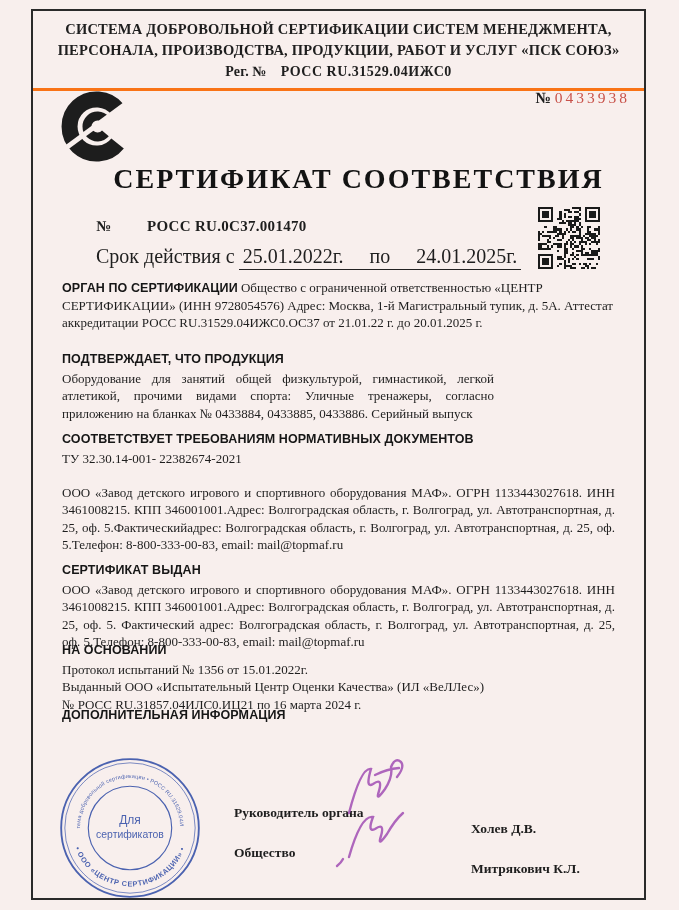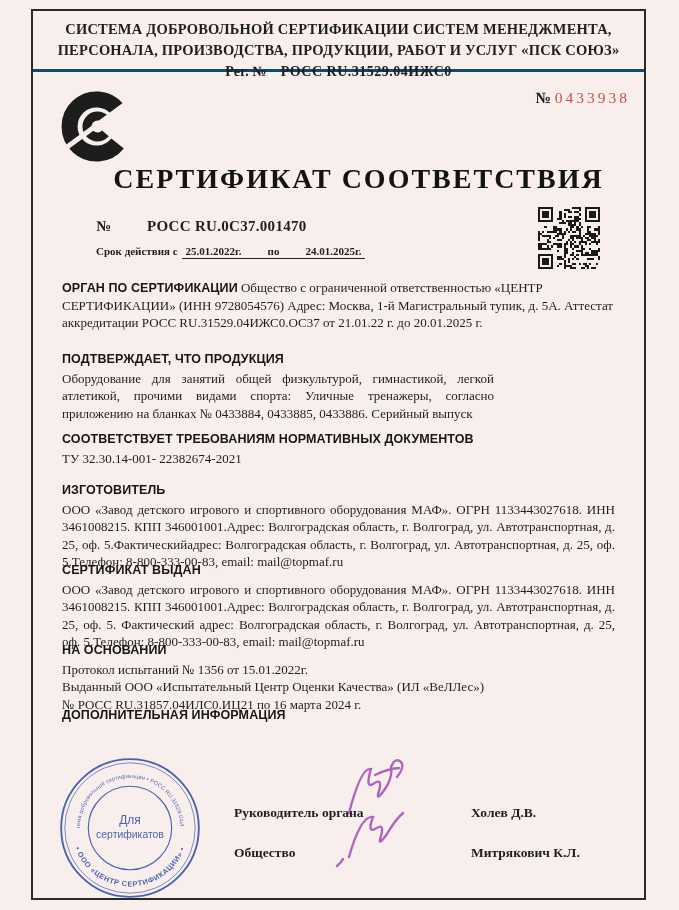--- a/index.html
+++ b/index.html
@@ -10,22 +10,22 @@
     font-family:"Liberation Serif", serif;
     color:#1e1e1e;
     overflow:hidden;
   }
   .frame {
     position:absolute; left:31px; top:9px; width:615px; height:891px;
     border:2px solid #2a2a2a;
     background:transparent;
   }
   .header {
-    position:absolute; left:0; top:0; right:0; height:61px;
-    border-bottom:3px solid #0c4a6e;
+    position:absolute; left:0; top:0; right:0; height:80px;
+    border-bottom:3px solid #f97316;
     text-align:center; padding-top:8px;
     font-weight:bold; font-size:14.5px; line-height:1.45;
     letter-spacing:0.2px;
   }
   .header .reg { font-size:14px; margin-top:1px; }
   .header .reg .reg-val { margin-left:14px; letter-spacing:0.5px; }
   .logo { position:absolute; left:22px; top:78px; }
   .blank-no {
     position:absolute; right:14px; top:78px;
     font-size:15.5px; font-weight:bold;
@@ -37,21 +37,21 @@
     position:absolute; left:0; right:0; top:152px;
     text-align:center; font-weight:bold; font-size:28px;
     letter-spacing:2px; color:#131313;margin-left:40px;
   }
   .cert-row {
     position:absolute; left:63px; top:207px;
     font-weight:bold; font-size:15px;
   }
   .cert-row .val { margin-left:36px; letter-spacing:0.3px; }
   .validity {
-    position:absolute; left:63px; top:234px; font-size:11px;font-weight:bold;
+    position:absolute; left:63px; top:234px; font-size:20px;
   }
   .validity .uline {
     display:inline-block; border-bottom:1.5px solid #222;
     padding:0 4px 1px 4px; margin-left:4px;
   }
   .validity .mid { margin:0 26px; }
   .qr { position:absolute; right:44px; top:196px; width:62px; height:62px; }
   .sec { position:absolute; left:29px; right:29px; font-size:13px; line-height:1.34; }
   .sh {
     font-family:"Liberation Sans", sans-serif;
@@ -71,21 +71,21 @@
   .sec-comp { top:420px; }
   .sec-man  { top:471px; }
   .sec-iss  { top:551px; }
   .sec-bas  { top:631px; }
   .sec-add  { top:696px; }
   .stamp { position:absolute; left:24px; top:744px; opacity:0.92; }
   .sig-label {
     position:absolute; left:160px; font-weight:bold; font-size:13.5px;padding-left:41px;
   }
   .sig-name {
-    position:absolute; left:438px; font-weight:bold; font-size:13.5px;
+    position:absolute; left:438px; font-weight:bold; font-size:13.5px;margin-top:16px;
   }
   .row1 { top:794px; }
   .row2 { top:834px; }
   .signature { position:absolute; left:282px; top:742px; }
 </style>
 </head>
 <body>
 
 <div class="page">
   <div class="frame">
@@ -414,21 +414,20 @@
       <div class="body just">Оборудование для занятий общей физкультурой, гимнастикой, легкой атлетикой, прочими видами спорта: Уличные тренажеры, согласно приложению на бланках № 0433884, 0433885, 0433886. Серийный выпуск</div>
     </div>
 
 
     <div class="sec sec-comp">
       <div class="sh">СООТВЕТСТВУЕТ ТРЕБОВАНИЯМ НОРМАТИВНЫХ ДОКУМЕНТОВ</div>
       <div class="body">ТУ 32.30.14-001- 22382674-2021</div>
     </div>
 
     <div class="sec sec-man">
-      <div class="sh">ИЗГОТОВИТЕЛЬ</div>
       <div class="body just">ООО «Завод детского игрового и спортивного оборудования МАФ». ОГРН 1133443027618. ИНН 3461008215. КПП 346001001.Адрес: Волгоградская область, г. Волгоград, ул. Автотранспортная, д. 25, оф. 5.Фактическийадрес: Волгоградская область, г. Волгоград, ул. Автотранспортная, д. 25, оф. 5.Телефон: 8-800-333-00-83, email: mail@topmaf.ru</div>
     </div>
 
     <div class="sec sec-iss">
       <div class="sh">СЕРТИФИКАТ ВЫДАН</div>
       <div class="body just">ООО «Завод детского игрового и спортивного оборудования МАФ». ОГРН 1133443027618. ИНН 3461008215. КПП 346001001.Адрес: Волгоградская область, г. Волгоград, ул. Автотранспортная, д. 25, оф. 5. Фактический адрес: Волгоградская область, г. Волгоград, ул. Автотранспортная, д. 25, оф. 5.Телефон: 8-800-333-00-83, email: mail@topmaf.ru</div>
     </div>
 
     <div class="sec sec-bas">
       <div class="sh">НА ОСНОВАНИИ</div>

